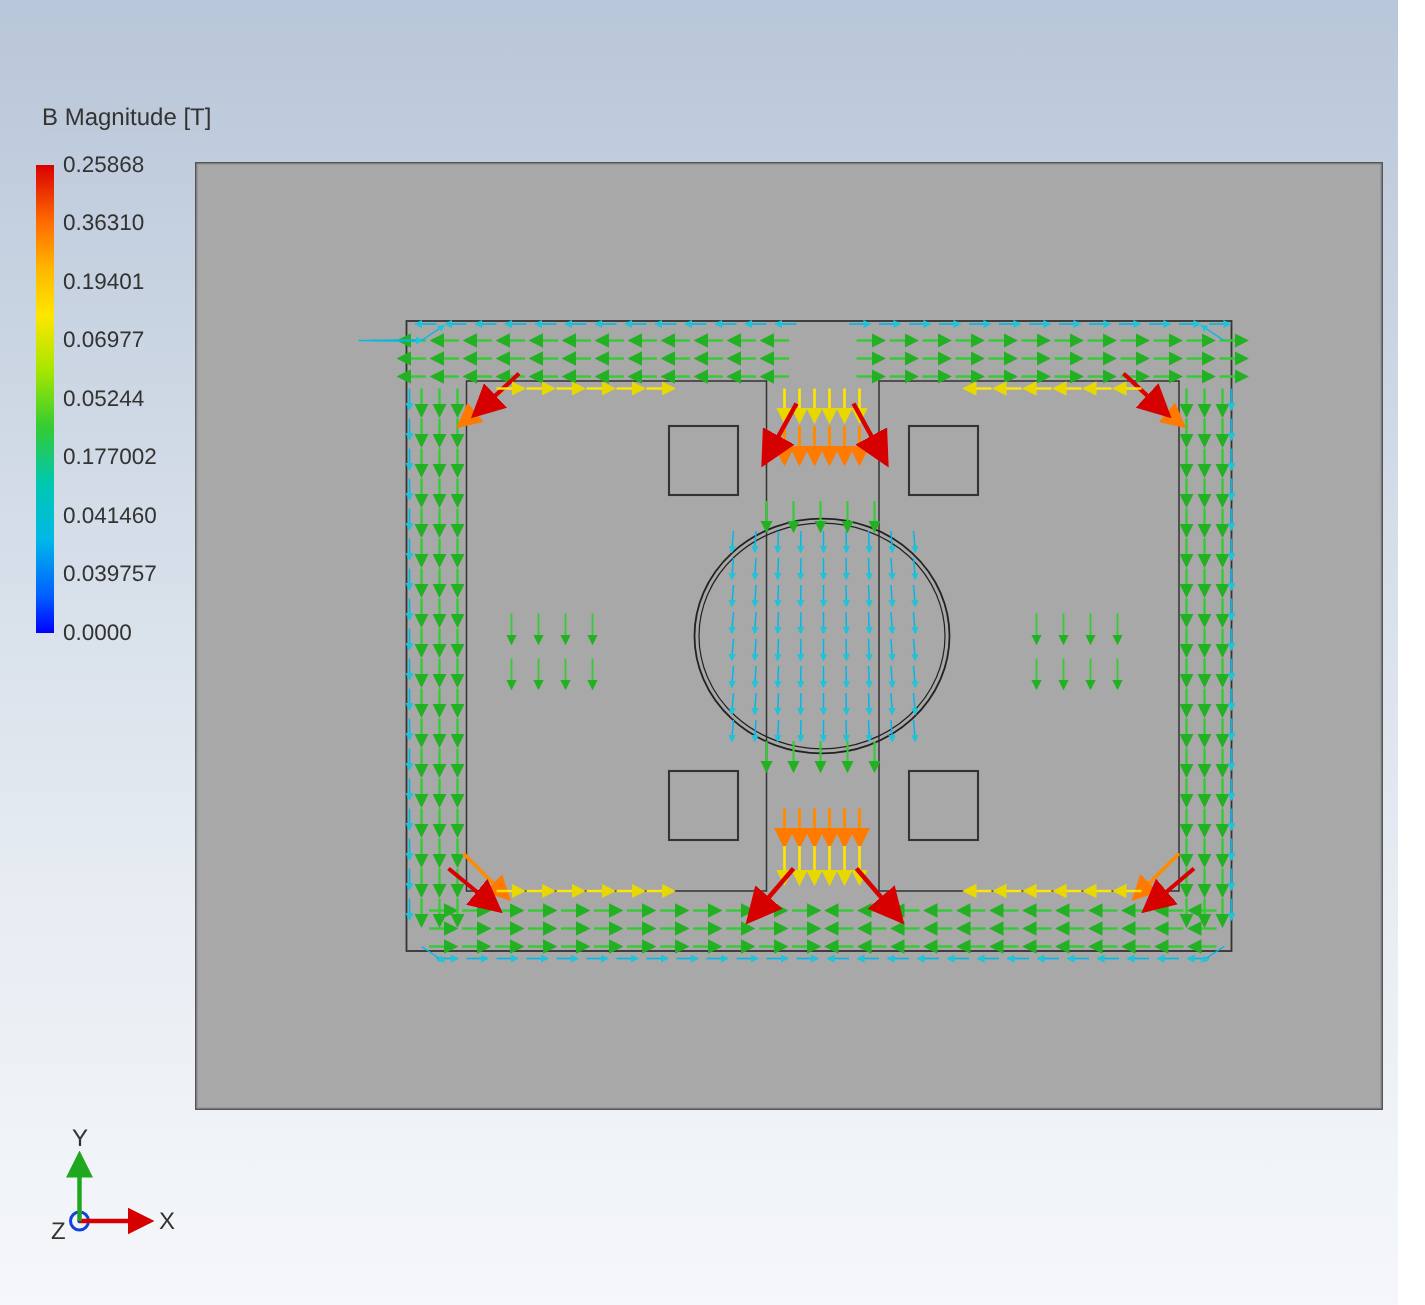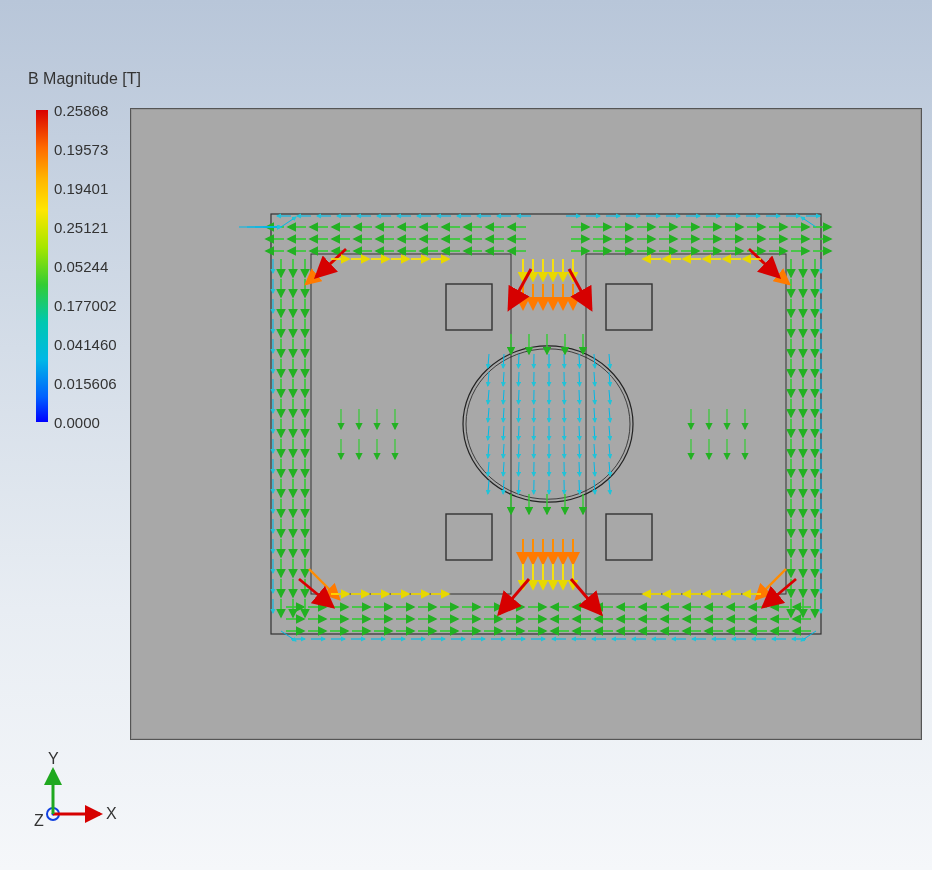--- a/index.html
+++ b/index.html
@@ -22,21 +22,21 @@
   .legend-title {
     position: absolute;
     left: 28px;
     top: 70px;
     font-size: 16px;
     color: #333;
     background: rgba(200,200,200,0.05);
   }
   .legend {
     position: absolute;
-    left: 36px;
+    left: 24px;
     top: 110px;
     display: flex;
     flex-direction: row;
   }
   .legend-bar {
     width: 12px;
     height: 312px;
     background: linear-gradient(to bottom,
       #d90000 0%,
       #ff6a00 12%,
@@ -94,27 +94,27 @@
 <body>
 
 <div class="viewport">
 
   <div class="legend-title">B Magnitude [T]</div>
 
   <div class="legend">
     <div class="legend-bar"></div>
     <div class="legend-labels">
       <span style="top:0%">0.25868</span>
-      <span style="top:12.5%">0.19573</span>
+      <span style="top:12.5%">0.36310</span>
       <span style="top:25%">0.19401</span>
-      <span style="top:37.5%">0.25121</span>
+      <span style="top:37.5%">0.06977</span>
       <span style="top:50%">0.05244</span>
       <span style="top:62.5%">0.177002</span>
       <span style="top:75%">0.041460</span>
-      <span style="top:87.5%">0.015606</span>
+      <span style="top:87.5%">0.039757</span>
       <span style="top:100%">0.0000</span>
     </div>
   </div>
 
   <div class="plot-frame">
     <svg class="plot-svg" viewBox="0 0 790 630">
       <defs>
         <marker id="ah-green" markerWidth="6" markerHeight="6" refX="5" refY="3" orient="auto">
           <path d="M0,0 L6,3 L0,6 Z" fill="#22b122"></path>
         </marker>

